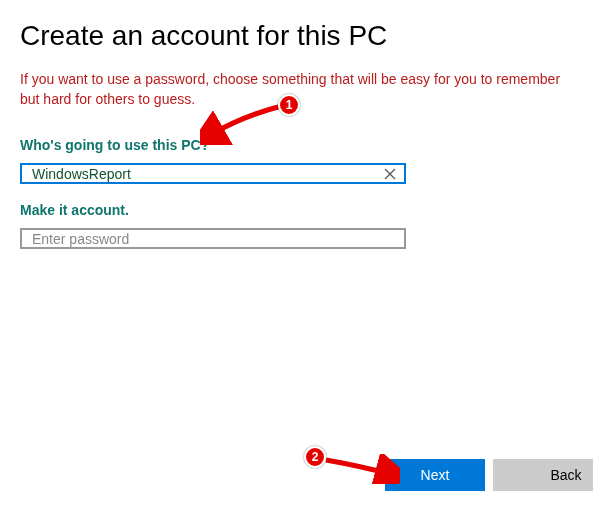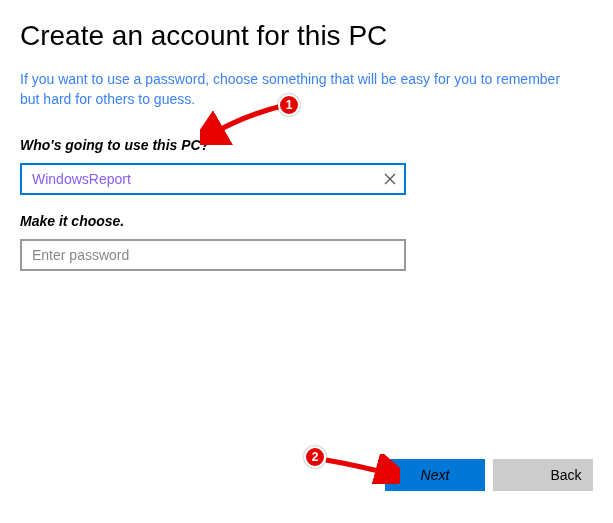--- a/index.html
+++ b/index.html
@@ -17,46 +17,45 @@
       color: #000;
     }
     .title {
       font-size: 28px;
       font-weight: 400;
       color: #000;
       margin-bottom: 18px;
     }
     .description {
       font-size: 14px;
-      color: #3b82f6;
+      color: #b91c1c;
       line-height: 1.4;
       margin-bottom: 28px;
       max-width: 560px;
     }
     .section-label {
       font-size: 14px;
       font-weight: 600;
-      color: #000000;
+      color: #0f766e;
       margin-bottom: 10px;
-      font-style: italic;
     }
     .input-wrap {
       position: relative;
       width: 386px;
       margin-bottom: 12px;
     }
     .text-input {
       width: 100%;
-      height: 32px;
+      height: 21px;
       padding: 0 32px 0 10px;
       font-size: 14px;
       border: 2px solid #999;
       background: #fff;
       outline: none;
-      color: #8b5cf6;
+      color: #14532d;
     }
     .text-input.focused {
       border: 2px solid #0078D7;
     }
     .text-input::placeholder {
       color: #888;
     }
     .clear-icon {
       position: absolute;
       right: 8px;
@@ -79,22 +78,21 @@
     }
     .btn {
       width: 100px;
       height: 32px;
       border: none;
       font-size: 14px;
       cursor: pointer;
     }
     .btn-primary {
       background: #0078D7;
-      color: #000000;
-      font-style: italic;
+      color: #ffffff;
     }
     .btn-secondary {
       background: #cccccc;
       color: #000;
       padding-left: 46px;
     }
 
     
     .annotation-badge {
       position: absolute;
@@ -131,21 +129,21 @@
     <span class="clear-icon">
       <svg viewBox="0 0 16 16" width="16" height="16">
         <line x1="3" y1="3" x2="13" y2="13" stroke="#555" stroke-width="1.2"></line>
         <line x1="13" y1="3" x2="3" y2="13" stroke="#555" stroke-width="1.2"></line>
       </svg>
     </span>
   </div>
 </div>
 
 <div class="secure-section">
-  <div class="section-label">Make it choose.</div>
+  <div class="section-label">Make it account.</div>
 
   <div class="input-wrap">
     <input type="password" class="text-input" placeholder="Enter password" style="">
   </div>
 
 
 </div>
 
 <div class="buttons">
   <button class="btn btn-primary">Next</button>

